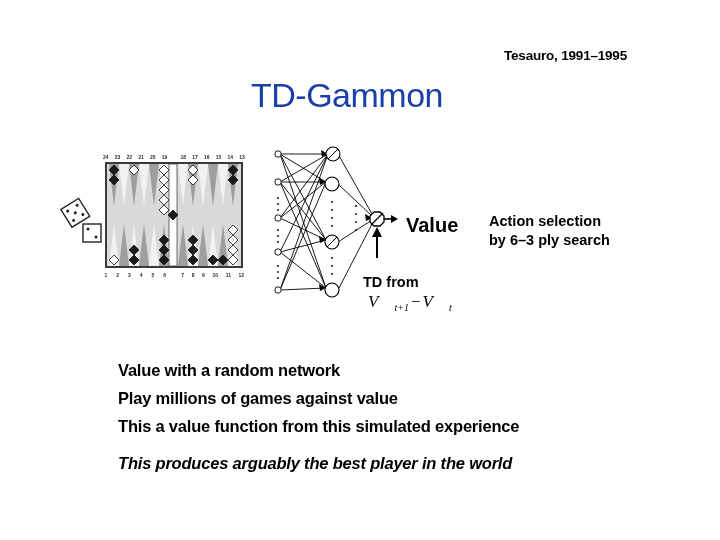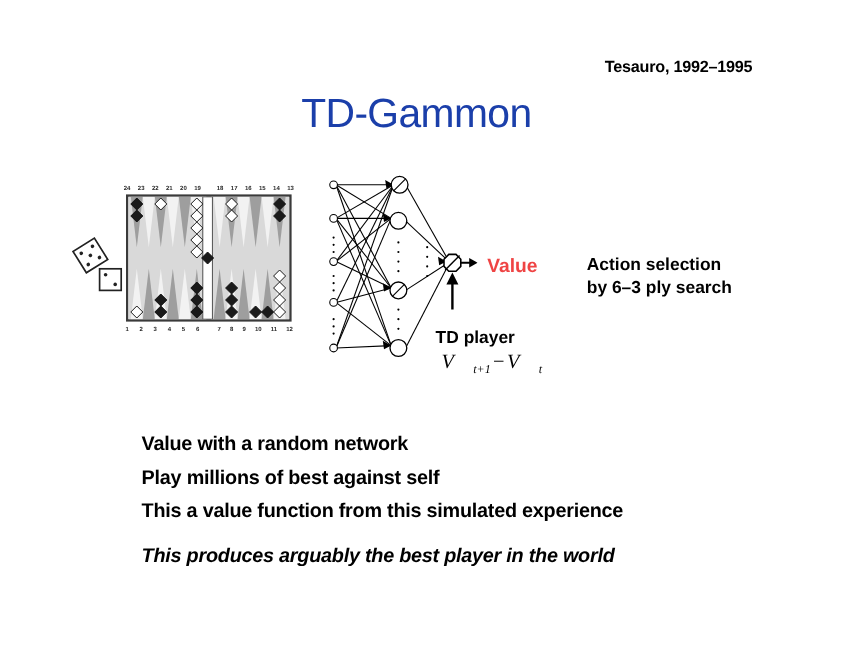--- a/index.html
+++ b/index.html
@@ -46,21 +46,21 @@
   .board-half{position:absolute;top:0;height:102px;width:65px;background:#d9d9d9;}
   .board-half.left{left:0;}
   .board-half.right{left:69px;}
 
   
   #nnet{position:absolute;left:268px;top:140px;width:130px;height:160px;}
 
   
   #value-label{
     position:absolute;left:406px;top:214px;
-    font-size:16px;font-weight:bold;color:#ef4444;white-space:nowrap;
+    font-size:20px;font-weight:bold;color:#000000;white-space:nowrap;
   }
 
   
   #action-selection{
     position:absolute;left:489px;top:212px;width:176px;
     font-size:14.5px;font-weight:bold;color:#000;
     line-height:19px;
   }
   #action-selection .ln{display:block;white-space:nowrap;}
 
@@ -87,21 +87,21 @@
     position:absolute;left:118px;top:449px;width:560px;
     font-size:16.5px;font-weight:bold;color:#000;
     line-height:28px;white-space:nowrap;letter-spacing:-0.2px;font-style:italic;
   }
 </style>
 </head>
 <body>
 
 <div class="slide">
 
-  <div id="attribution">Tesauro, 1992–1995</div>
+  <div id="attribution">Tesauro, 1991–1995</div>
 
   <div id="title">TD-Gammon</div>
 
   <div id="dice">
     <svg width="52" height="52" viewBox="0 0 52 52">
       <g transform="rotate(-32 18 18)">
         <rect x="7" y="7" width="21" height="21" fill="#ffffff" stroke="#222" stroke-width="1.4"></rect>
         <circle cx="12" cy="12" r="1.5" fill="#222"></circle>
         <circle cx="23" cy="12" r="1.5" fill="#222"></circle>
         <circle cx="17.5" cy="17.5" r="1.5" fill="#222"></circle>
@@ -335,26 +335,26 @@
     </svg>
   </div>
 
   <div id="value-label">Value</div>
 
   <div id="action-selection">
     <span class="ln">Action selection</span>
     <span class="ln">by 6–3 ply search</span>
   </div>
 
-  <div id="td-error-label">TD player</div>
+  <div id="td-error-label">TD from</div>
   <div id="td-error-formula">
     <span>V</span><sub>t+1</sub><span class="op">−</span><span>V</span><sub>t</sub>
   </div>
 
   <div id="bullets">
     <div class="bline">Value with a random network</div>
-    <div class="bline">Play millions of best against self</div>
+    <div class="bline">Play millions of games against value</div>
     <div class="bline">This a value function from this simulated experience</div>
   </div>
 
   <div id="conclusion">This produces arguably the best player in the world</div>
 
 </div>
 
 </body></html>

